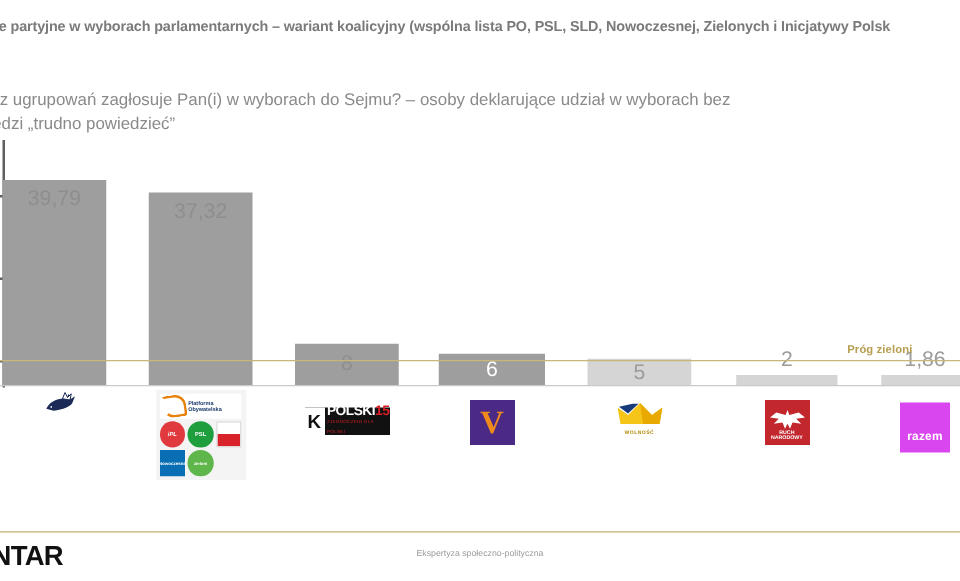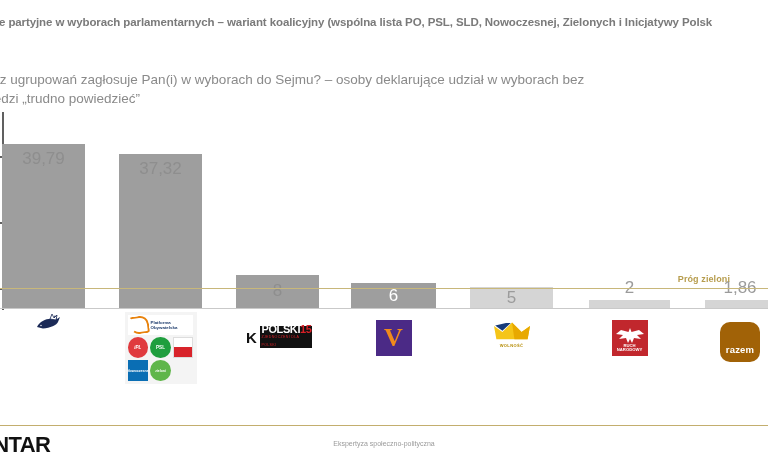--- a/index.html
+++ b/index.html
@@ -149,23 +149,23 @@
     width:36px;height:36px;background:#c1272d;position:relative;
     display:flex;flex-direction:column;align-items:center;justify-content:center;
   }
   .ruch .rtxt{
     position:absolute;bottom:3px;left:0;width:100%;text-align:center;
     font-size:4.2px;font-weight:bold;color:#fff;line-height:4.6px;
   }
 
   
   .razem{
-    width:40px;height:40px;background:#a16207;
+    width:40px;height:40px;background:#d946ef;
     display:flex;align-items:flex-end;justify-content:center;
-    padding-bottom:7px;box-sizing:border-box;border-radius:10px;
+    padding-bottom:7px;box-sizing:border-box;
   }
   .razem .rz{
     font-size:9.5px;font-weight:bold;color:#ffffff;letter-spacing:0.2px;
   }
 
   
   .footer-rule{
     position:absolute;left:0;top:425px;width:768px;height:1.2px;background:#c3ae6e;
   }
   .kantar{

